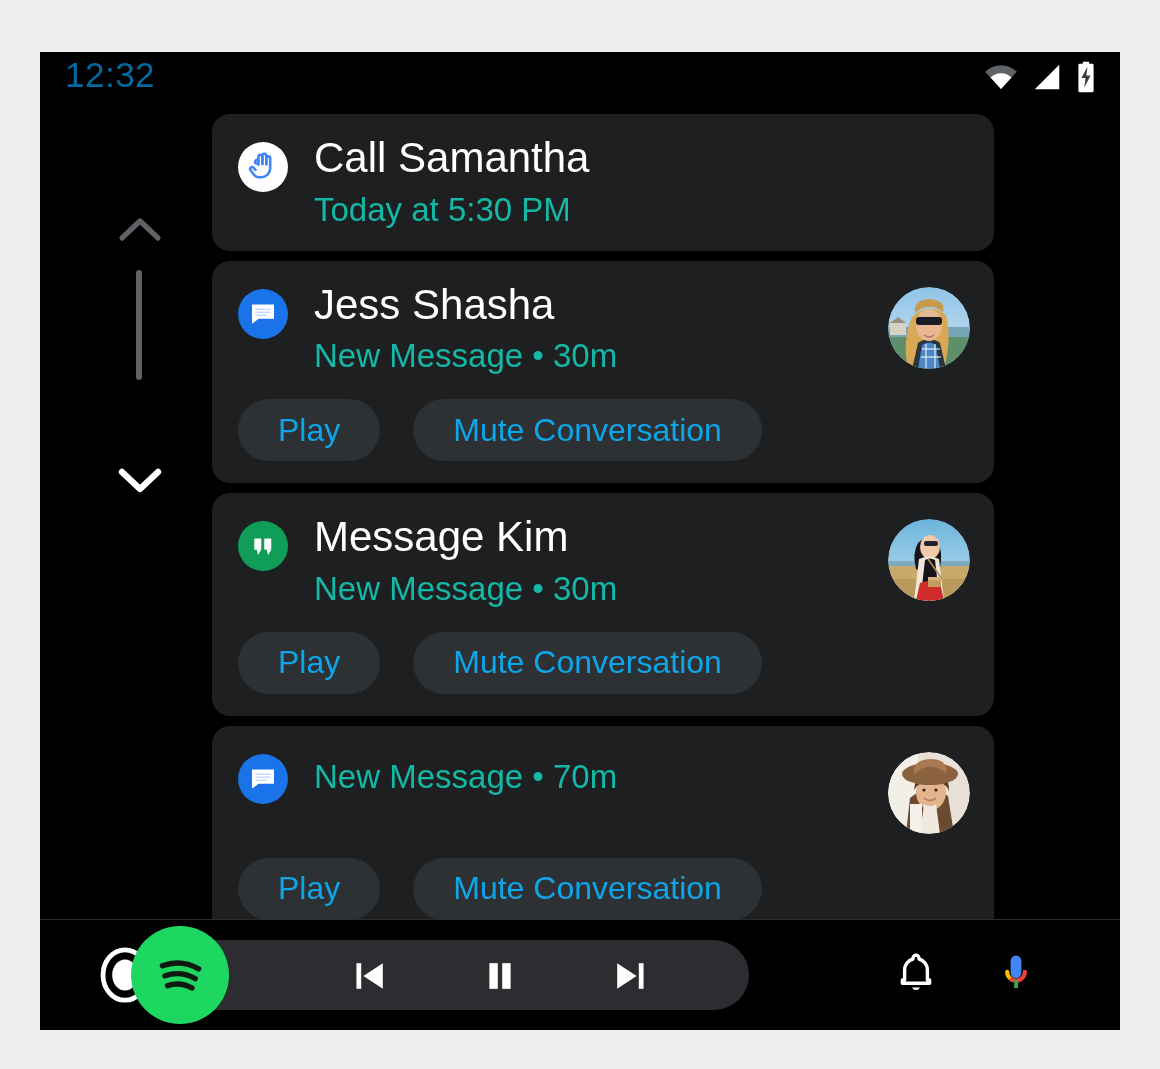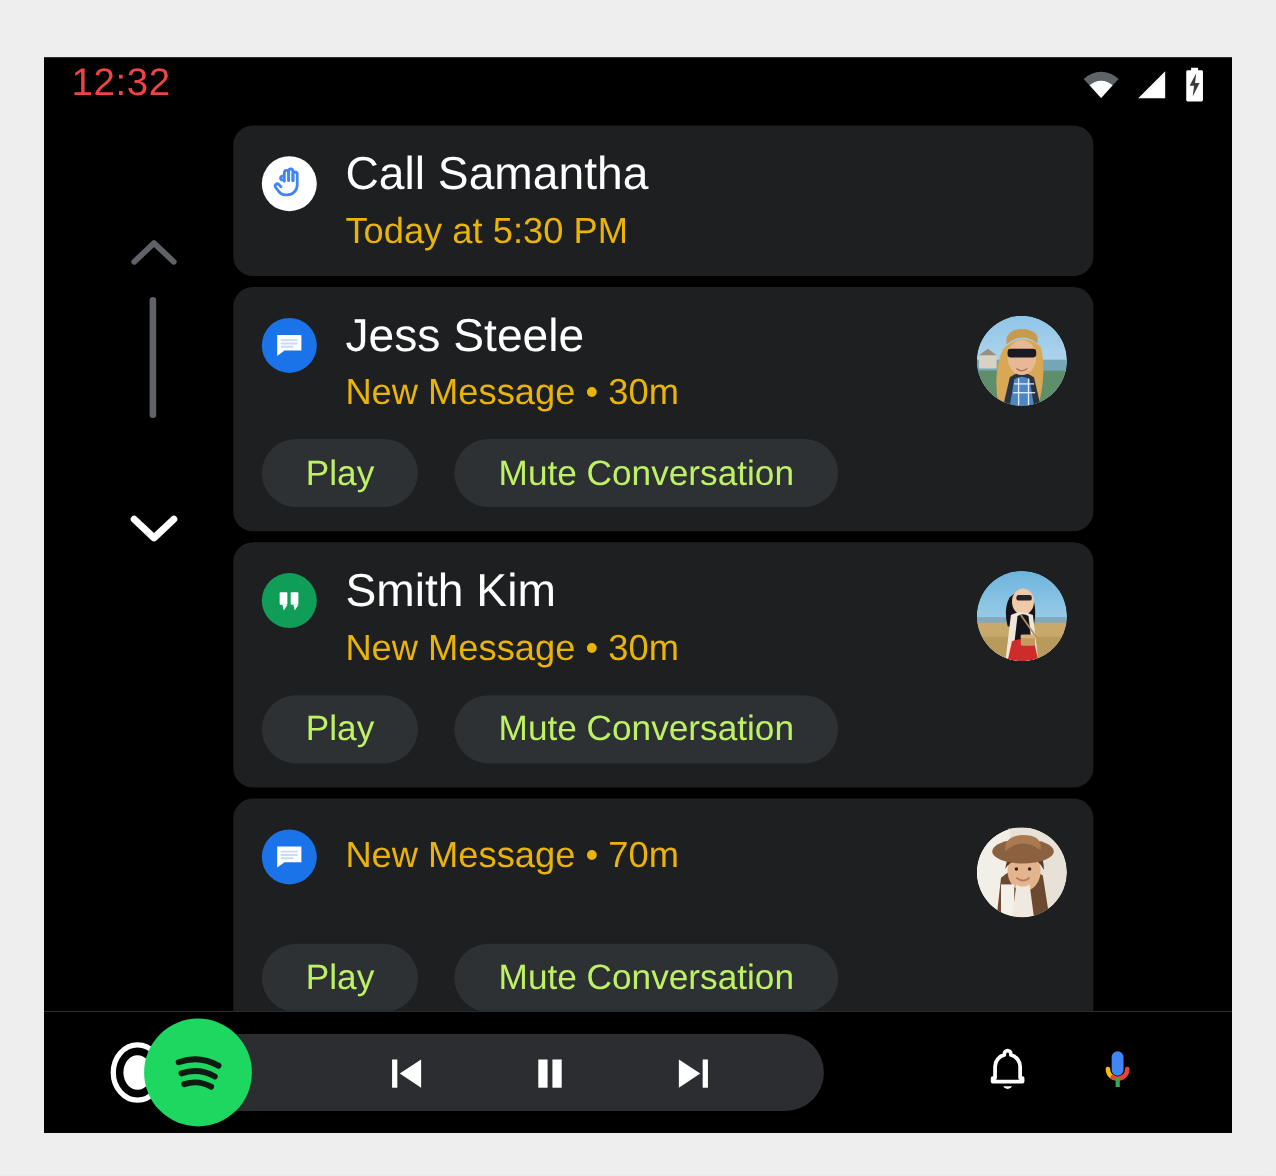--- a/index.html
+++ b/index.html
@@ -25,21 +25,21 @@
   
   #status-bar {
     position: absolute;
     left: 0; top: 0;
     width: 1080px; height: 56px;
   }
   #status-clock {
     position: absolute;
     left: 25px; top: 3px;
     font-size: 35px;
-    color: #ef4444;
+    color: #0369a1;
     letter-spacing: 0.5px;
   }
   #status-icons {
     position: absolute;
     right: 24px; top: 9px;
     display: flex;
     align-items: center;
     gap: 14px;
   }
   .status-ico { display: block; }
@@ -108,21 +108,21 @@
     min-width: 0;
   }
   .card-title {
     font-size: 42px;
     color: #ffffff;
     line-height: 1.06;
     white-space: nowrap;
   }
   .card-sub {
     font-size: 33px;
-    color: #eab308;
+    color: #14b8a6;
     margin-top: 10px;
     white-space: nowrap;
   }
   .avatar {
     flex: 0 0 auto;
     width: 82px; height: 82px;
     border-radius: 50%;
     margin-left: 10px;
     margin-top: 4px;
     overflow: hidden;
@@ -136,21 +136,21 @@
     margin-top: 24px;
   }
   .pill-btn {
     background: #2e3134;
     border-radius: 40px;
     height: 62px;
     display: flex;
     align-items: center;
     justify-content: center;
     padding: 0 40px;
-    color: #bef264;
+    color: #0ea5e9;
     font-size: 32px;
     white-space: nowrap;
   }
 
   
   #bottom-bar {
     position: absolute;
     left: 0; bottom: 0;
     width: 1080px; height: 110px;
     background: #000000;
@@ -280,21 +280,21 @@
           <svg width="30" height="30" viewBox="0 0 24 24">
             <path d="M3.2 4.4 h17.6 v11.4 h-12.3 l-5.3 3.9 z" fill="#ffffff"></path>
             <g stroke="#c6dafc" stroke-width="1.35" stroke-linecap="round">
               <line x1="6.3" y1="8.2" x2="17.6" y2="8.2"></line>
               <line x1="6.3" y1="10.6" x2="17.6" y2="10.6"></line>
               <line x1="6.3" y1="13.0" x2="14.4" y2="13.0"></line>
             </g>
           </svg>
         </div>
         <div class="card-text">
-          <div class="card-title">Jess Steele</div>
+          <div class="card-title">Jess Shasha</div>
           <div class="card-sub">New Message • 30m</div>
         </div>
         <div class="avatar">
           <svg width="82" height="82" viewBox="0 0 82 82">
             <defs>
               <clipPath id="clip1">
                   <circle cx="41" cy="41" r="41"></circle>
                 </clipPath>
               <linearGradient id="sky1" x1="0" y1="0" x2="0" y2="1">
                 <stop offset="0%" stop-color="#8fc4e8"></stop>
@@ -334,21 +334,21 @@
       <div class="card-head">
         <div class="app-icon green-bg">
           <svg width="30" height="30" viewBox="0 0 24 24">
             <rect x="5" y="6" width="5.6" height="9" rx="0.6" fill="#ffffff"></rect>
             <path d="M7 15 h3.6 l-2.6 4.2 z" fill="#ffffff"></path>
             <rect x="13" y="6" width="5.6" height="9" rx="0.6" fill="#ffffff"></rect>
             <path d="M15 15 h3.6 l-2.6 4.2 z" fill="#ffffff"></path>
           </svg>
         </div>
         <div class="card-text">
-          <div class="card-title">Smith Kim</div>
+          <div class="card-title">Message Kim</div>
           <div class="card-sub">New Message • 30m</div>
         </div>
         <div class="avatar">
           <svg width="82" height="82" viewBox="0 0 82 82">
             <defs>
               <clipPath id="clip2">
                   <circle cx="41" cy="41" r="41"></circle>
                 </clipPath>
               <linearGradient id="sky2" x1="0" y1="0" x2="0" y2="1">
                 <stop offset="0%" stop-color="#6db4dd"></stop>

